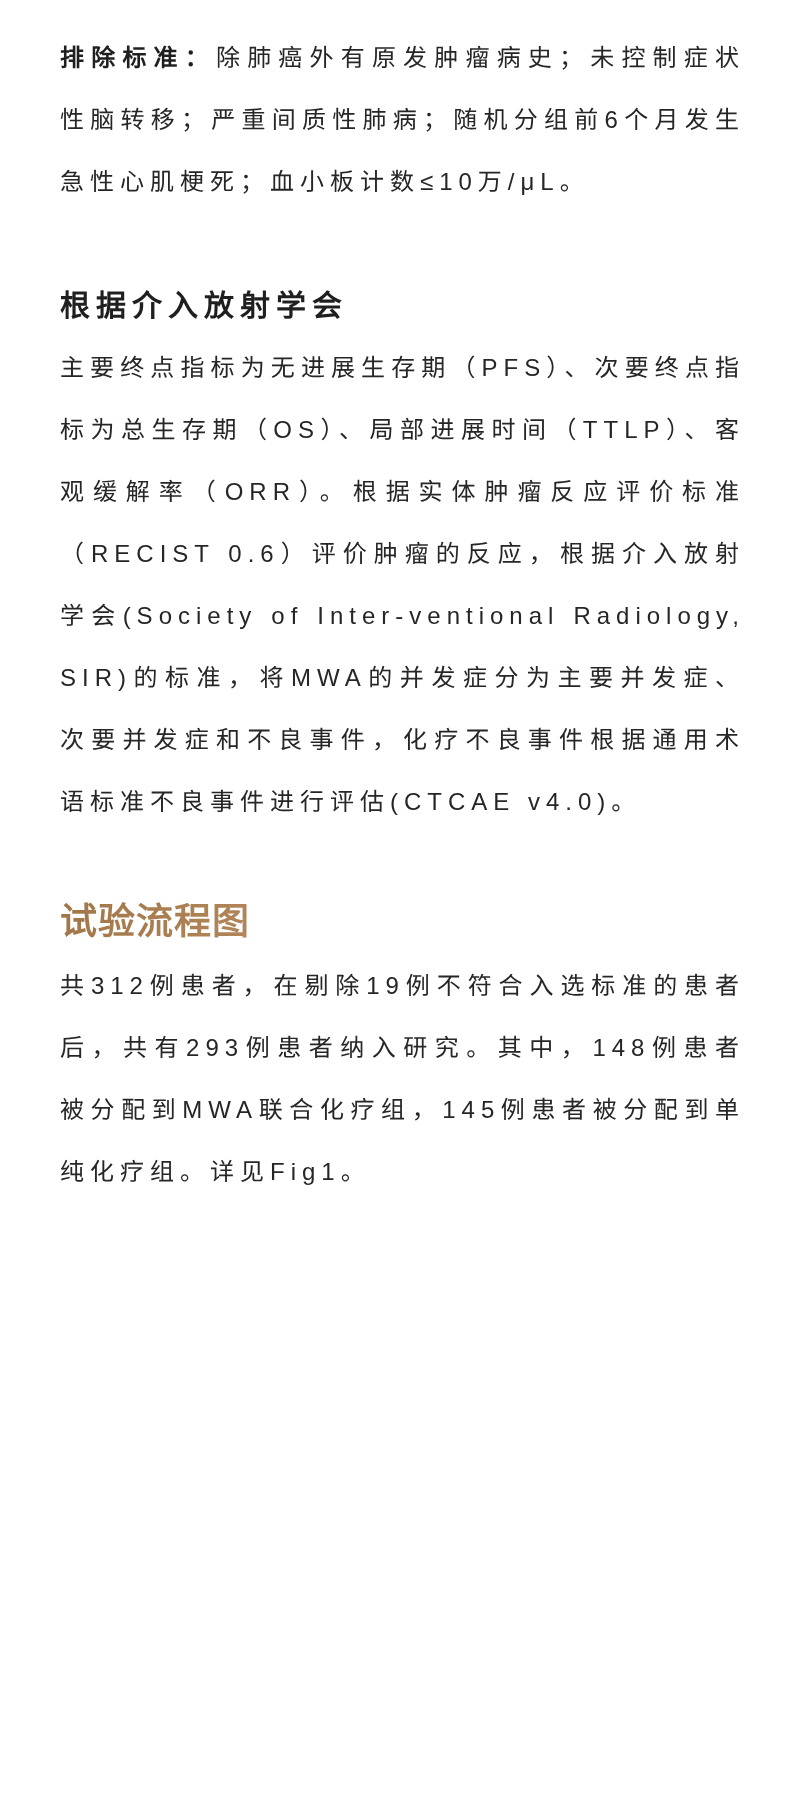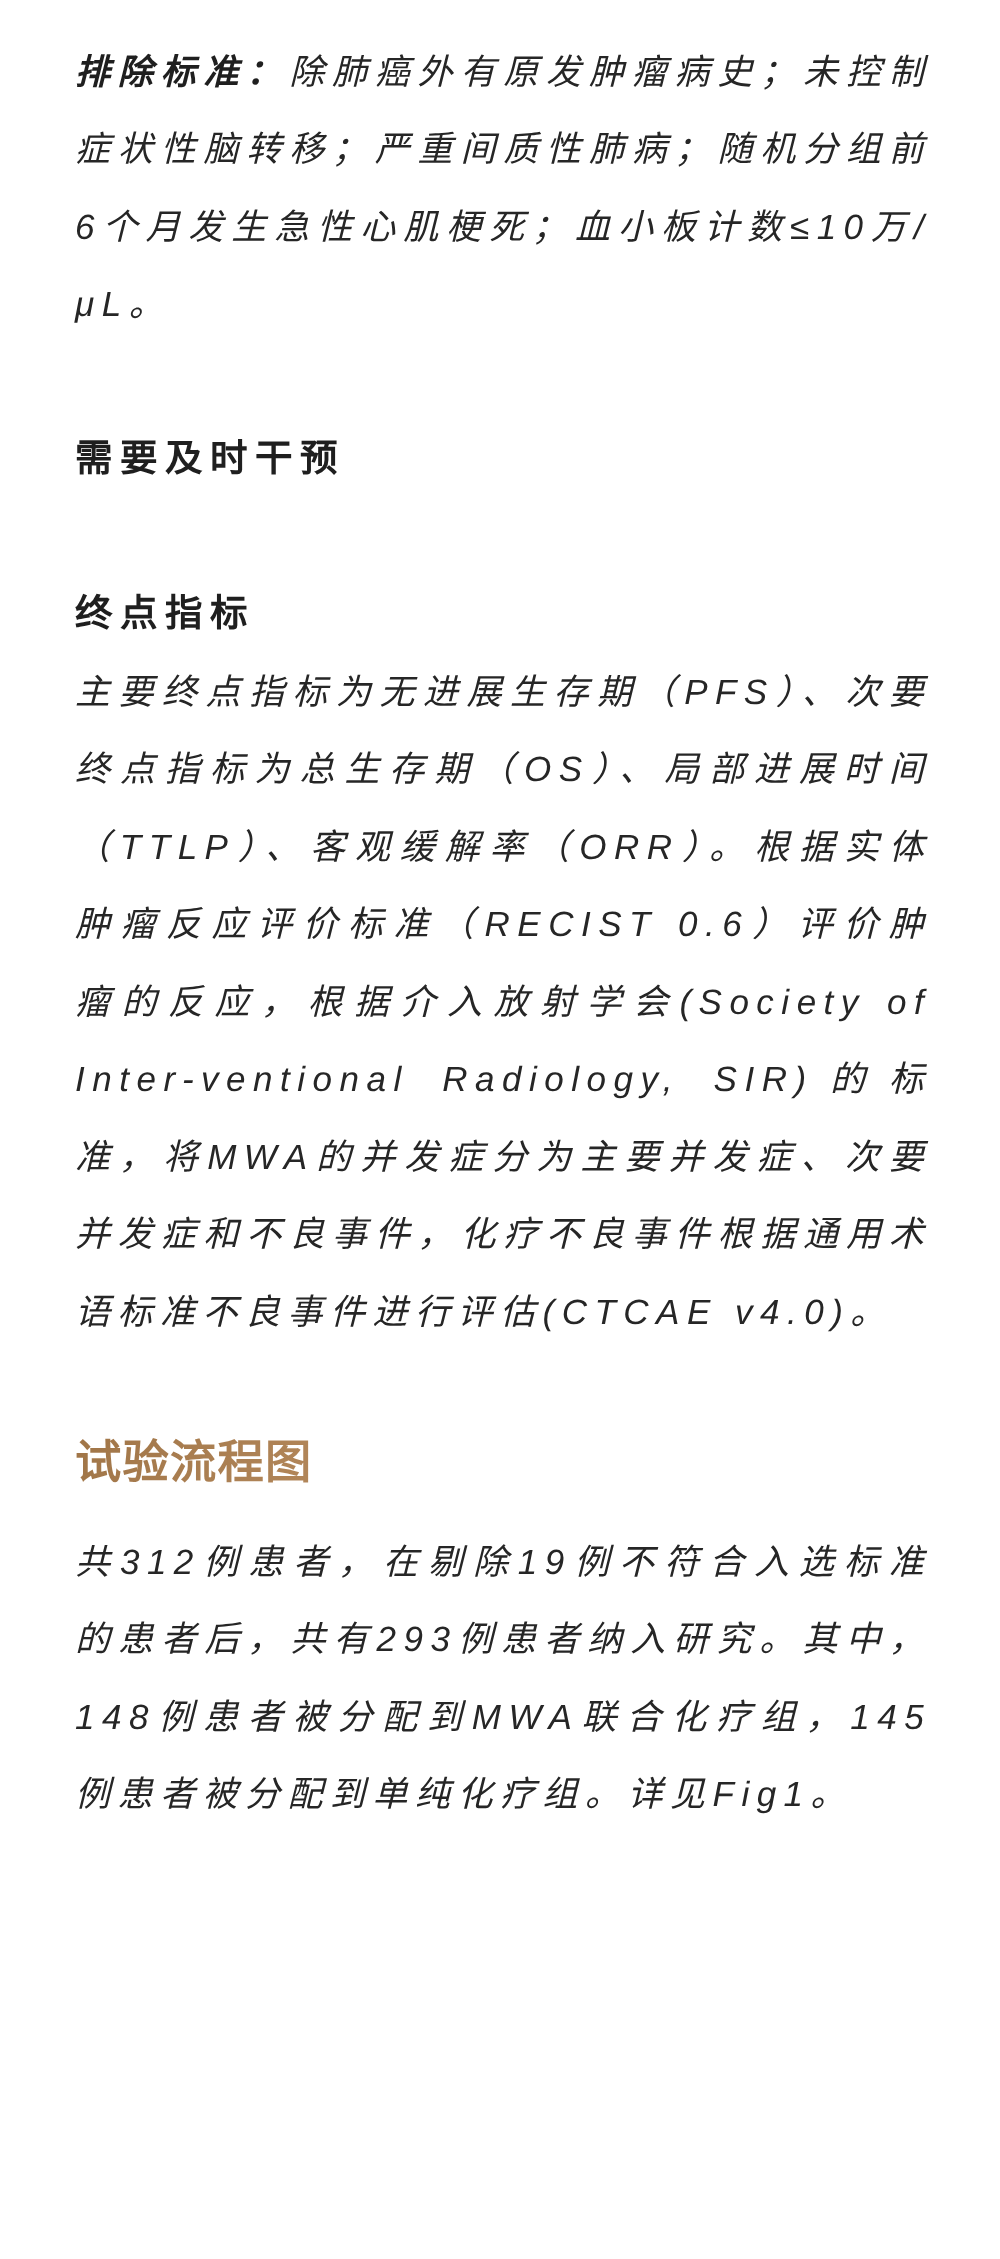--- a/index.html
+++ b/index.html
@@ -14,43 +14,42 @@
     box-sizing: border-box;
     width: 800px;
     min-height: 1807px;
     padding: 27px 55px 30px 60px;
     background: #ffffff;
     font-family: "Liberation Sans", "DejaVu Sans", sans-serif;
     color: #262626;
   }
   .para {
     margin: 0;
-    font-size: 28px;
+    font-size: 24px;
     line-height: 62px;
     letter-spacing: 6px;
     text-align: justify;
     text-justify: inter-ideograph;
     color: #262626;
-    font-style: italic;
   }
   .para .lead {
     font-weight: 700;
     color: #1f1f1f;
   }
   .section-heading {
     margin: 62px 0 0 0;
     font-size: 30px;
     font-weight: 700;
     line-height: 62px;
     letter-spacing: 6px;
     color: #1f1f1f;
     font-family: "Liberation Sans", "DejaVu Sans", sans-serif;
   }
   .fancy-heading {
-    margin: 62px 0 24px 0;
+    margin: 62px 0 8px 0;
     font-family: "DejaVu Serif", "Liberation Serif", serif;
     font-size: 37px;
     font-weight: 700;
     line-height: 52px;
     letter-spacing: 1px;
     color: #b98e60; 
   }
   @supports ((-webkit-background-clip: text) or (background-clip: text)) {
     .fancy-heading {
       background: linear-gradient(115deg, #a07547 0%, #bb8f63 45%, #d9b68c 100%);
@@ -60,24 +59,23 @@
     }
   }
 </style>
 </head>
 <body>
 
 <div class="page">
 
   <p class="para"><span class="lead">排除标准：</span><span>除肺癌外有原发肿瘤病史；未控制症状性脑转移；严重间质性肺病；随机分组前6个月发生急性心肌梗死；血小板计数≤10万/μL。</span></p>
 
-  <h2 class="section-heading">需要及时干预</h2>
+  <h2 class="section-heading">根据介入放射学会</h2>
 
 
-  <h2 class="section-heading">终点指标</h2>
 
   <p class="para">主要终点指标为无进展生存期（PFS）、次要终点指标为总生存期（OS）、局部进展时间（TTLP）、客观缓解率（ORR）。根据实体肿瘤反应评价标准（RECIST 0.6）评价肿瘤的反应，根据介入放射学会(Society of Inter-ventional Radiology, SIR)的标准，将MWA的并发症分为主要并发症、次要并发症和不良事件，化疗不良事件根据通用术语标准不良事件进行评估(CTCAE v4.0)。</p>
 
   <h2 class="fancy-heading">试验流程图</h2>
 
   <p class="para">共312例患者，在剔除19例不符合入选标准的患者后，共有293例患者纳入研究。其中，148例患者被分配到MWA联合化疗组，145例患者被分配到单纯化疗组。详见Fig1。</p>
 
 </div>
 
 </body></html>

